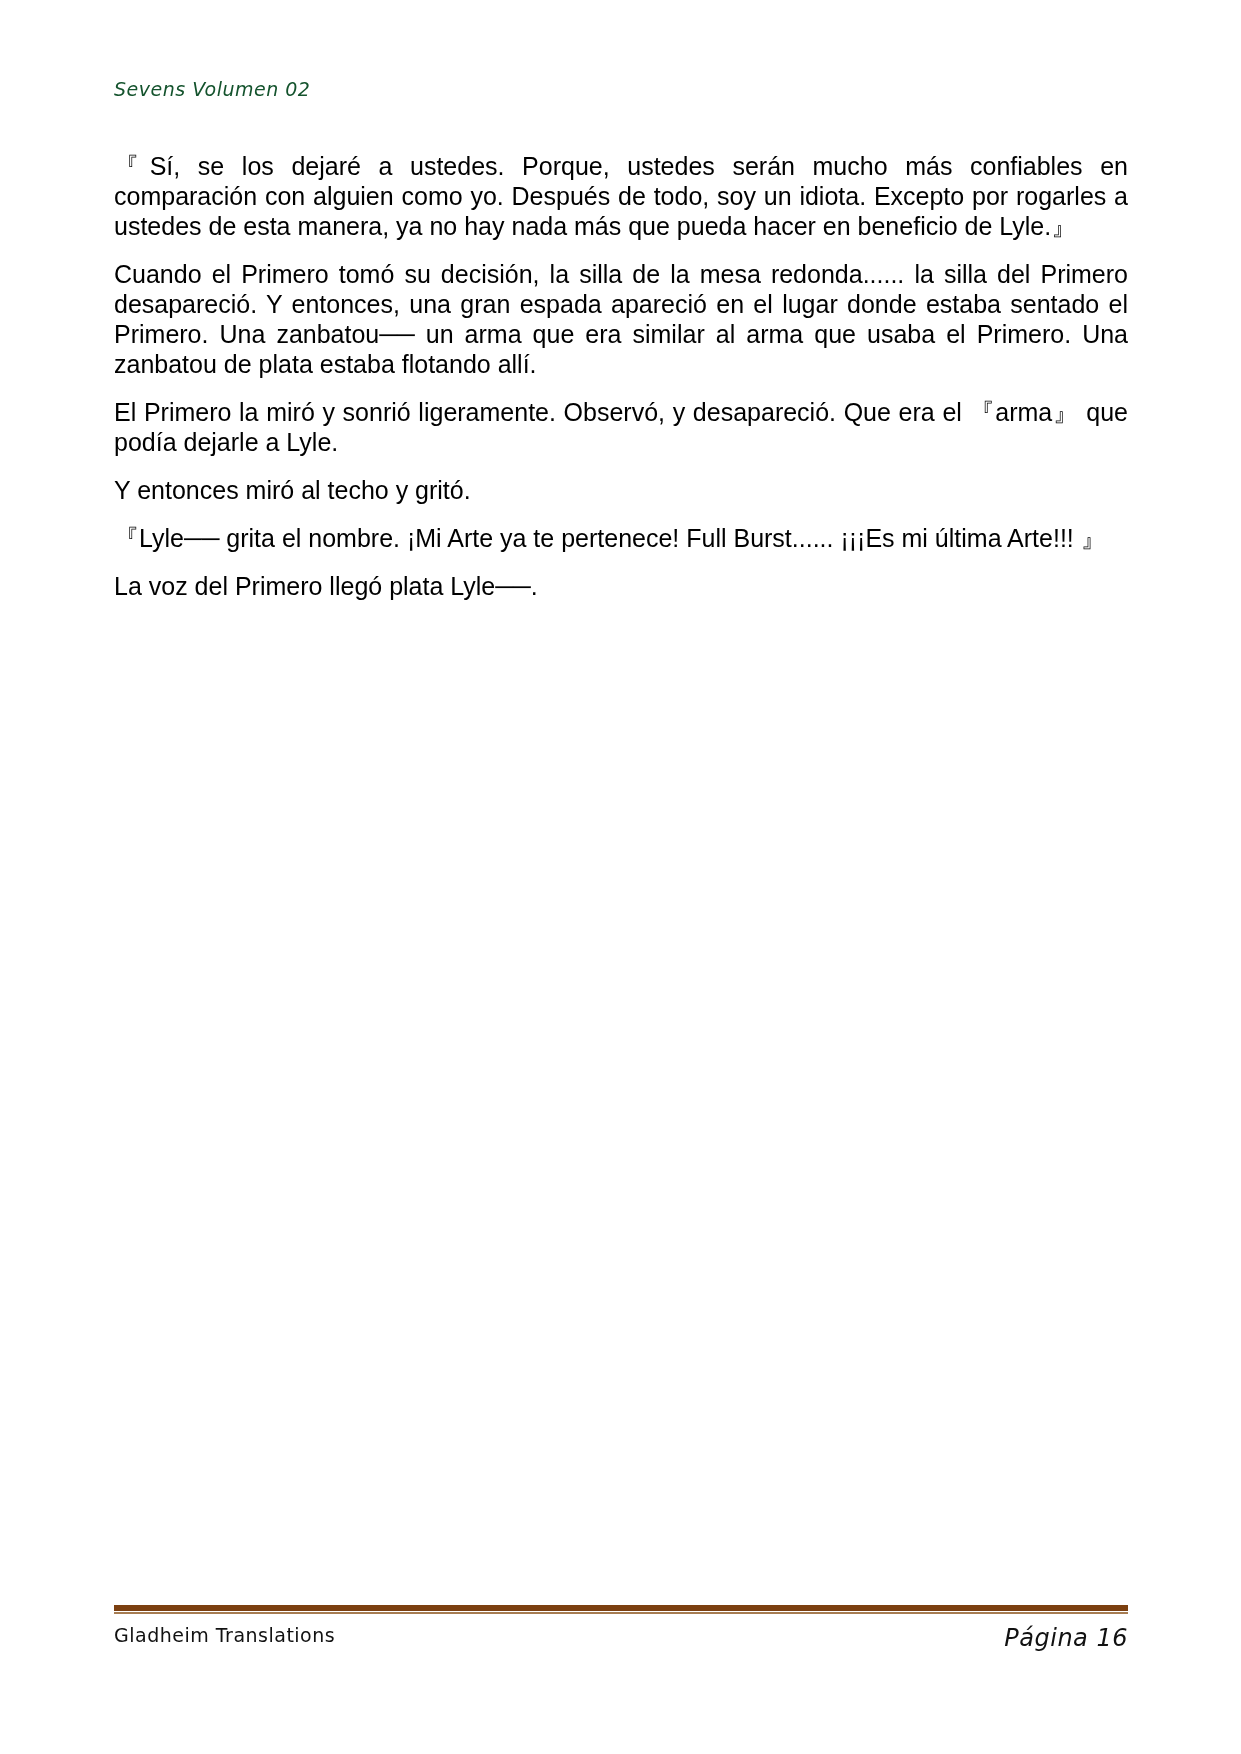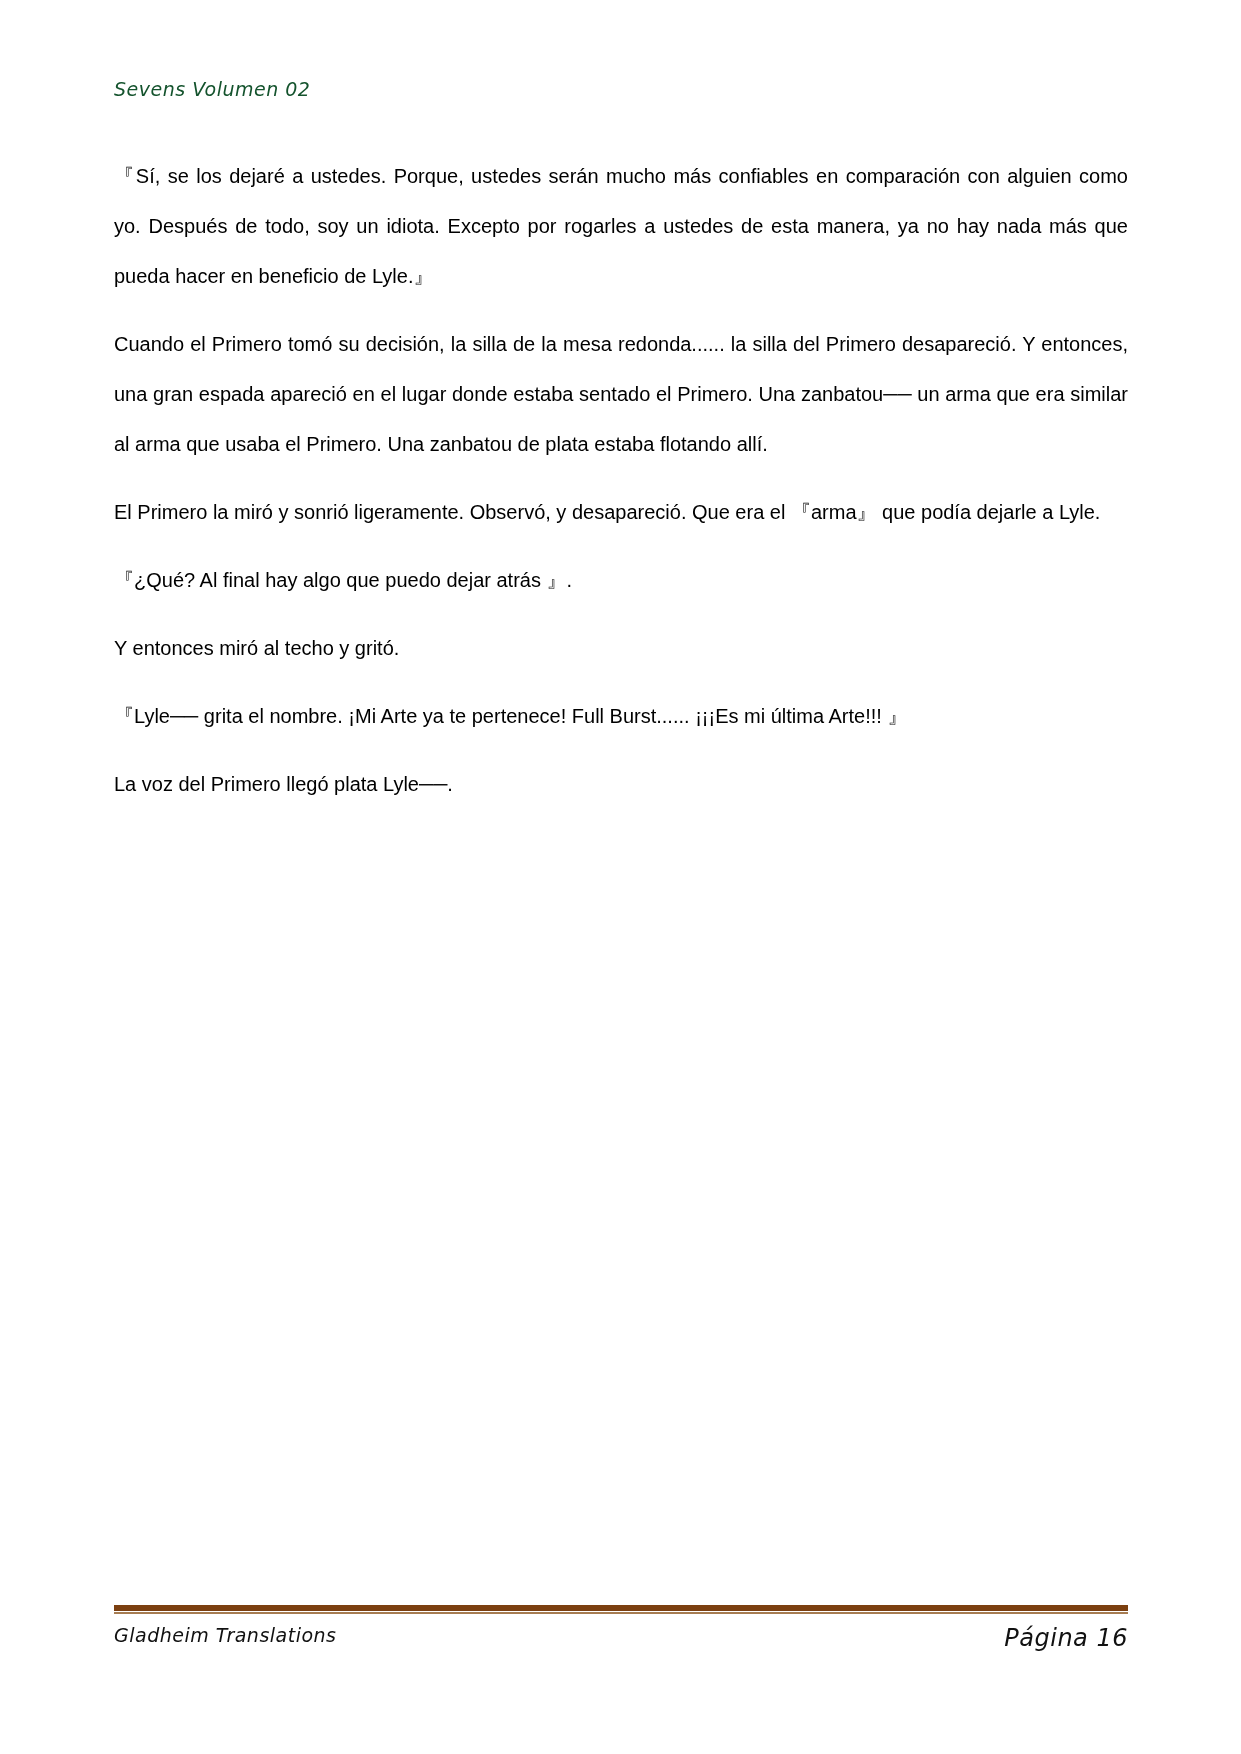--- a/index.html
+++ b/index.html
@@ -26,22 +26,22 @@
       color: #14532d;
     }
     .page-body {
       position: absolute;
       left: 114px;
       top: 151px;
       width: 1014px;
     }
     .para {
       margin: 0 0 18px 0;
-      font-size: 20px;
-      line-height: 50px;
+      font-size: 25px;
+      line-height: 30px;
       text-align: justify;
       text-align-last: left;
     }
     .footer-rule {
       position: absolute;
       left: 114px;
       top: 1605px;
       width: 1014px;
       height: 10px;
     }
@@ -57,21 +57,20 @@
       left: 0;
       top: 7px;
       width: 100%;
       height: 2px;
     }
     .footer-left {
       position: absolute;
       left: 114px;
       top: 1624px;
       font-family: "DejaVu Sans", sans-serif;
-      font-style: italic;
       font-size: 19px;
       letter-spacing: 0.5px;
       color: #111111;
     }
     .footer-right {
       position: absolute;
       right: 113px;
       top: 1624px;
       font-family: "DejaVu Sans", sans-serif;
       font-style: italic;
@@ -83,21 +82,20 @@
   </style>
 </head>
 <body>
 
 <div class="page-header">Sevens Volumen 02</div>
 
 <div class="page-body">
   <p class="para"> 『Sí, se los dejaré a ustedes. Porque, ustedes serán mucho más confiables en comparación con alguien como yo. Después de todo, soy un idiota. Excepto por rogarles a ustedes de esta manera, ya no hay nada más que pueda hacer en beneficio de Lyle.』</p>
   <p class="para">Cuando el Primero tomó su decisión, la silla de la mesa redonda...... la silla del Primero desapareció. Y entonces, una gran espada apareció en el lugar donde estaba sentado el Primero. Una zanbatou── un arma que era similar al arma que usaba el Primero. Una zanbatou de plata estaba flotando allí.</p>
   <p class="para">El Primero la miró y sonrió ligeramente. Observó, y desapareció. Que era el 『arma』 que podía dejarle a Lyle.</p>
-  <p class="para"> 『¿Qué? Al final hay algo que puedo dejar atrás 』.</p>
   <p class="para">Y entonces miró al techo y gritó.</p>
   <p class="para"> 『Lyle── grita el nombre. ¡Mi Arte ya te pertenece! Full Burst...... ¡¡¡Es mi última Arte!!! 』</p>
   <p class="para">La voz del Primero llegó plata Lyle──.</p>
 </div>
 
 <div class="footer-rule">
   <div class="thick" style="background: rgb(123, 63, 16);"></div>
   <div class="thin" style="background: rgb(166, 124, 82);"></div>
 </div>
 

